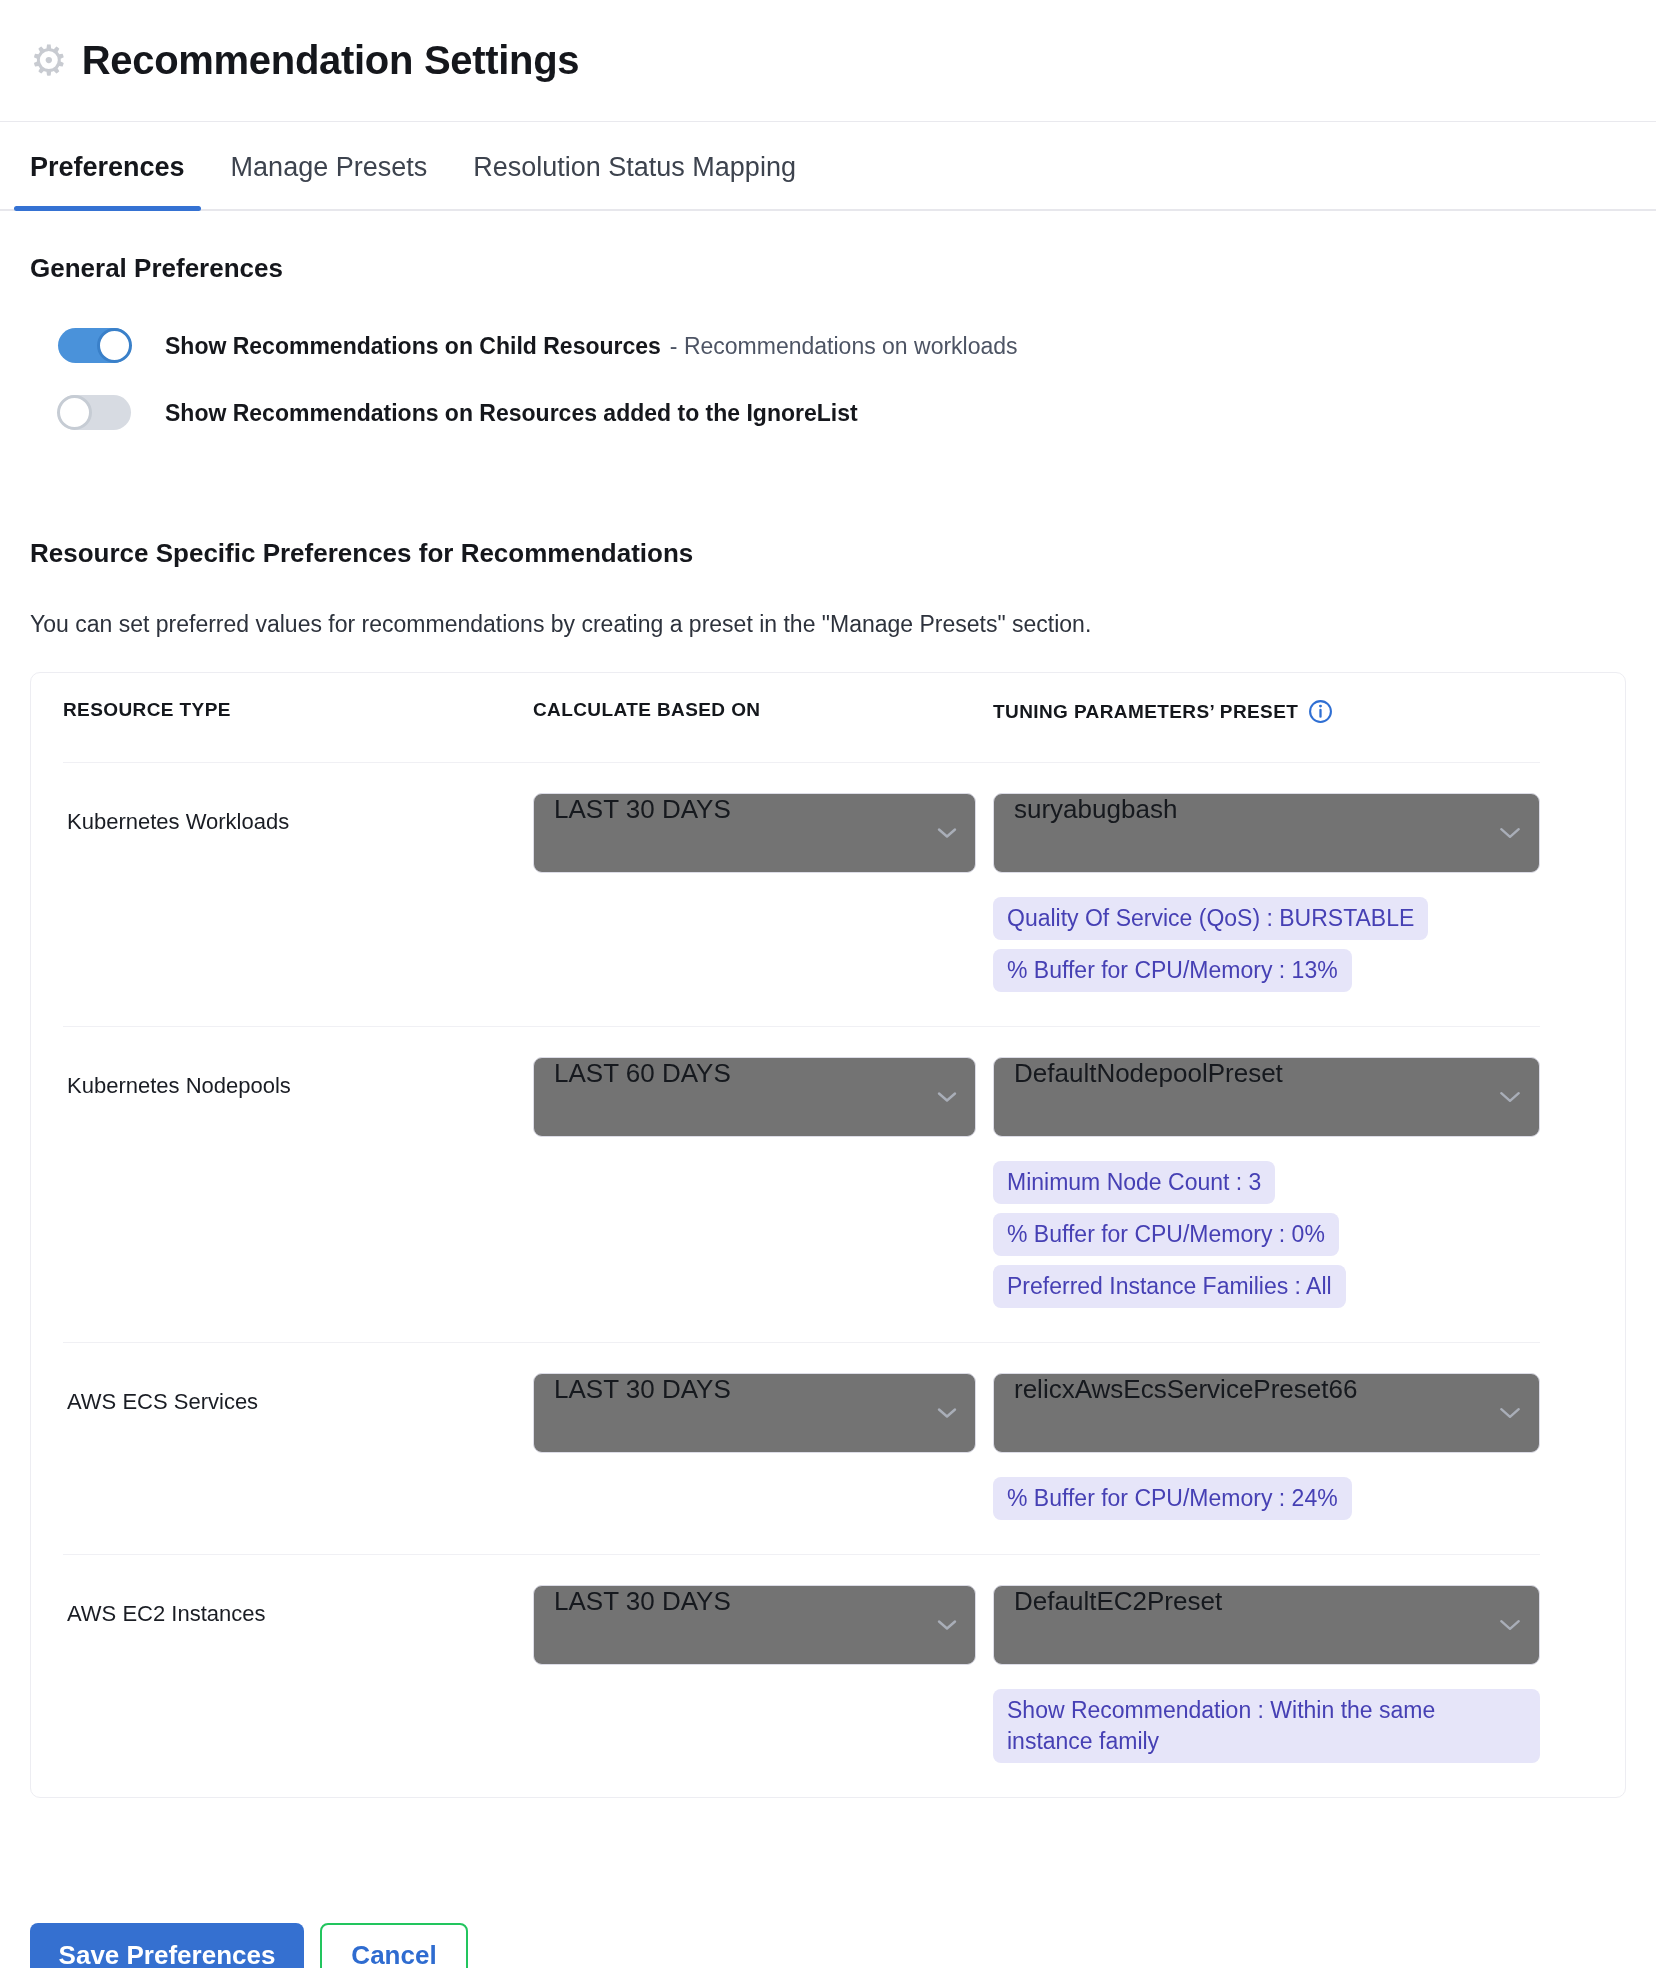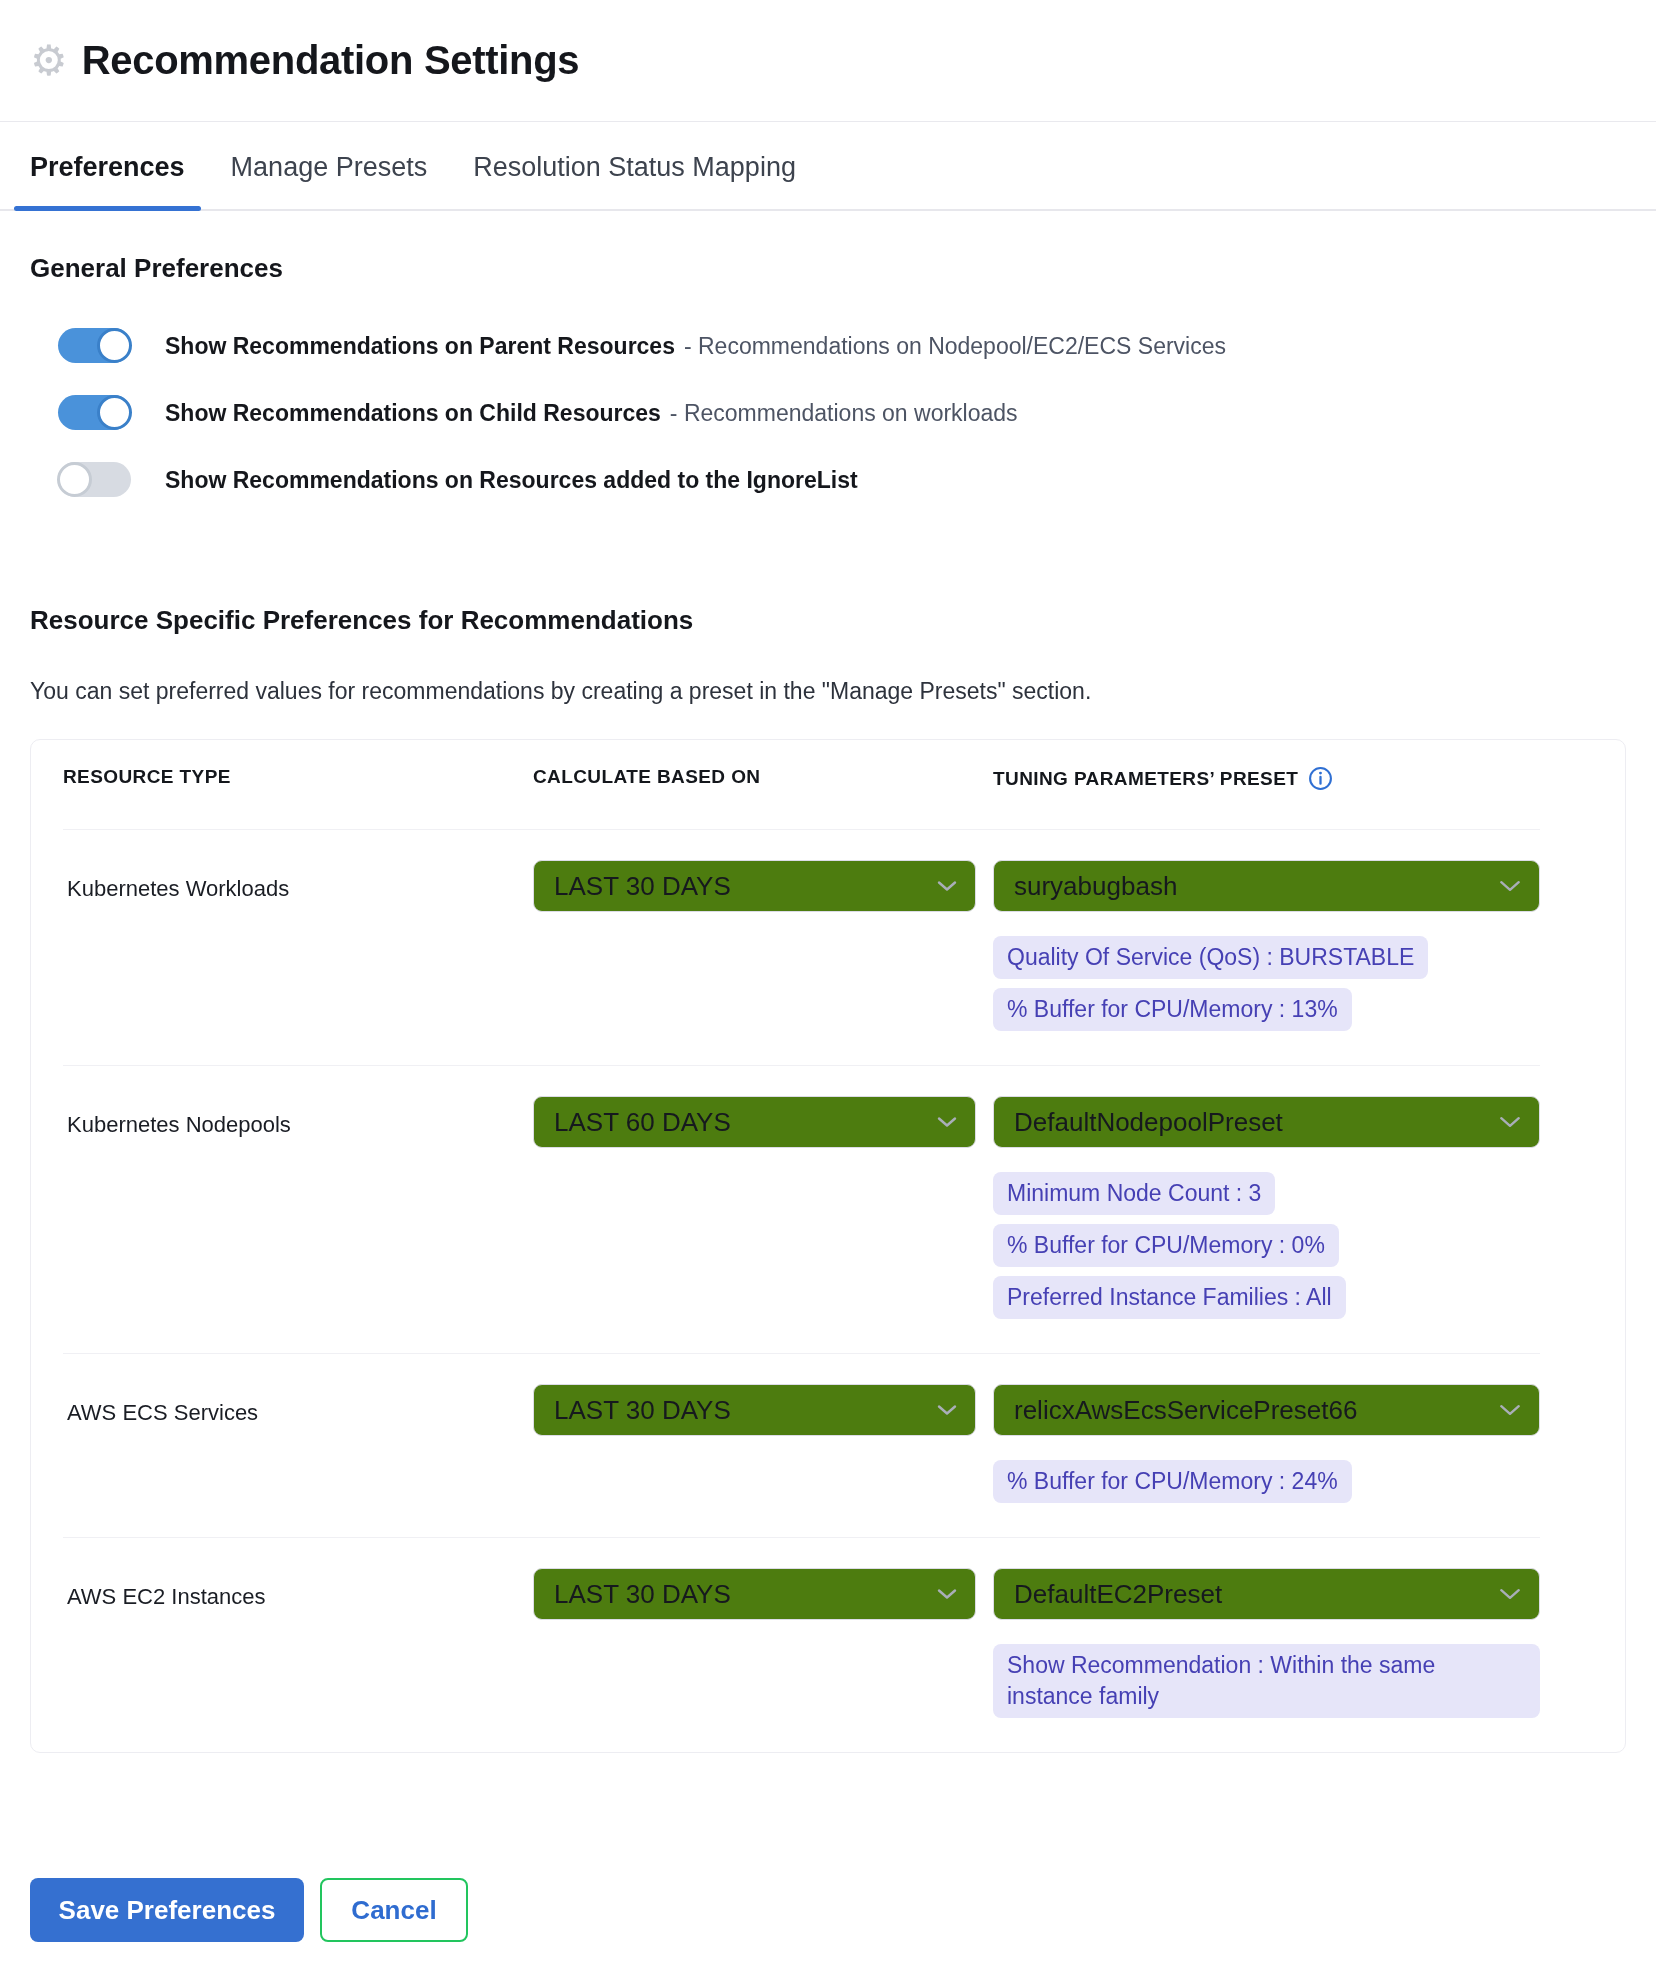--- a/index.html
+++ b/index.html
@@ -34,21 +34,21 @@
   .resource-heading { margin: 108px 30px 0; font-size: 26px; font-weight: 700; color: #15171c; }
   .resource-desc { margin: 42px 30px 0; font-size: 23px; color: #2d323c; }
 
   
   .card { margin: 34px 30px 0; border: 1px solid #ededf2; border-radius: 10px; background: #fff; }
   .trow { display: grid; grid-template-columns: 470px 460px 1fr; margin: 0 85px 0 32px; padding: 30px 0 34px; border-bottom: 1px solid #f0f0f4; align-items: start; }
   .trow:last-child { border-bottom: none; }
   .trow.thead { padding: 26px 0 38px; }
   .th { font-size: 19px; font-weight: 700; color: #14171c; letter-spacing: 0.4px; display: flex; align-items: center; }
   .cell-resource { font-size: 22px; color: #1a1d24; padding: 16px 0 0 4px; }
-  .select { position: relative; height: 52px; border: 1px solid #dcdce6; border-radius: 9px; background: #4d7c0f; display: flex; align-items: center; padding: 0 54px 0 20px; font-size: 26px; color: #16191e; cursor: pointer; }
+  .select { position: relative; height: 80px; border: 1px solid #dcdce6; border-radius: 9px; background: #737373; display: flex; align-items: flex-start; padding: 0 54px 0 20px; font-size: 26px; color: #16191e; cursor: pointer; }
   .select .chev { position: absolute; right: 18px; top: 50%; transform: translateY(-50%); display: flex; }
   .col-calc .select { width: 443px; }
   .col-preset .select { width: 100%; }
   .chips { display: flex; flex-direction: column; align-items: flex-start; gap: 9px; margin-top: 24px; }
   .chip { background: #e6e5f9; color: #4640b4; font-size: 23px; font-weight: 500; line-height: 31px; padding: 6px 14px; border-radius: 8px; max-width: 100%; }
   .info-badge { margin-left: 10px; display: inline-flex; cursor: pointer; }
 
   
   .footer { display: flex; gap: 16px; margin: 125px 0 0 30px; }
   .btn { height: 64px; border-radius: 8px; font-size: 26px; font-weight: 700; font-family: "Liberation Sans", sans-serif; display: flex; align-items: center; justify-content: center; cursor: pointer; }
@@ -67,28 +67,20 @@
 
   <div class="tabs">
     <div class="tab active">Preferences</div>
     <div class="tab">Manage Presets</div>
     <div class="tab">Resolution Status Mapping</div>
   </div>
 
   <div class="section-heading">General Preferences</div>
 
   <div class="toggles">
-    <div class="toggle-row">
-      <div class="switch">
-          <div class="knob"></div>
-        </div>
-      <div class="toggle-text">
-        <span class="toggle-label">Show Recommendations on Parent Resources</span><span class="toggle-suffix">- Recommendations on Nodepool/EC2/ECS Services</span>
-      </div>
-    </div>
     <div class="toggle-row">
       <div class="switch">
           <div class="knob"></div>
         </div>
       <div class="toggle-text">
         <span class="toggle-label">Show Recommendations on Child Resources</span><span class="toggle-suffix">- Recommendations on workloads</span>
       </div>
     </div>
     <div class="toggle-row">
       <div class="switch off">

